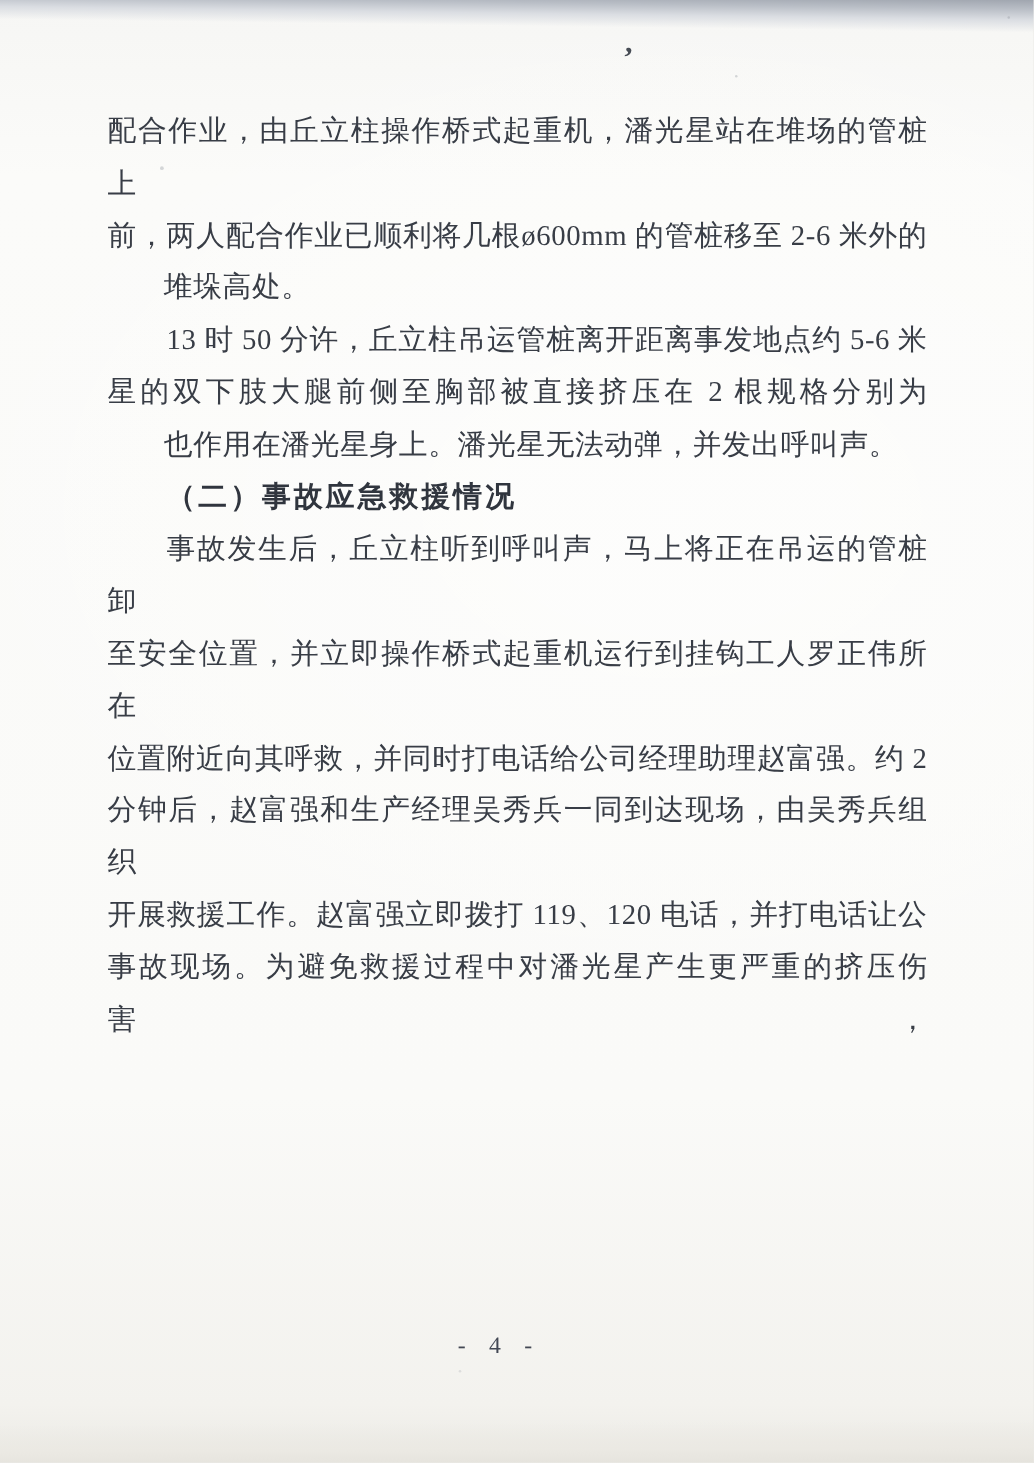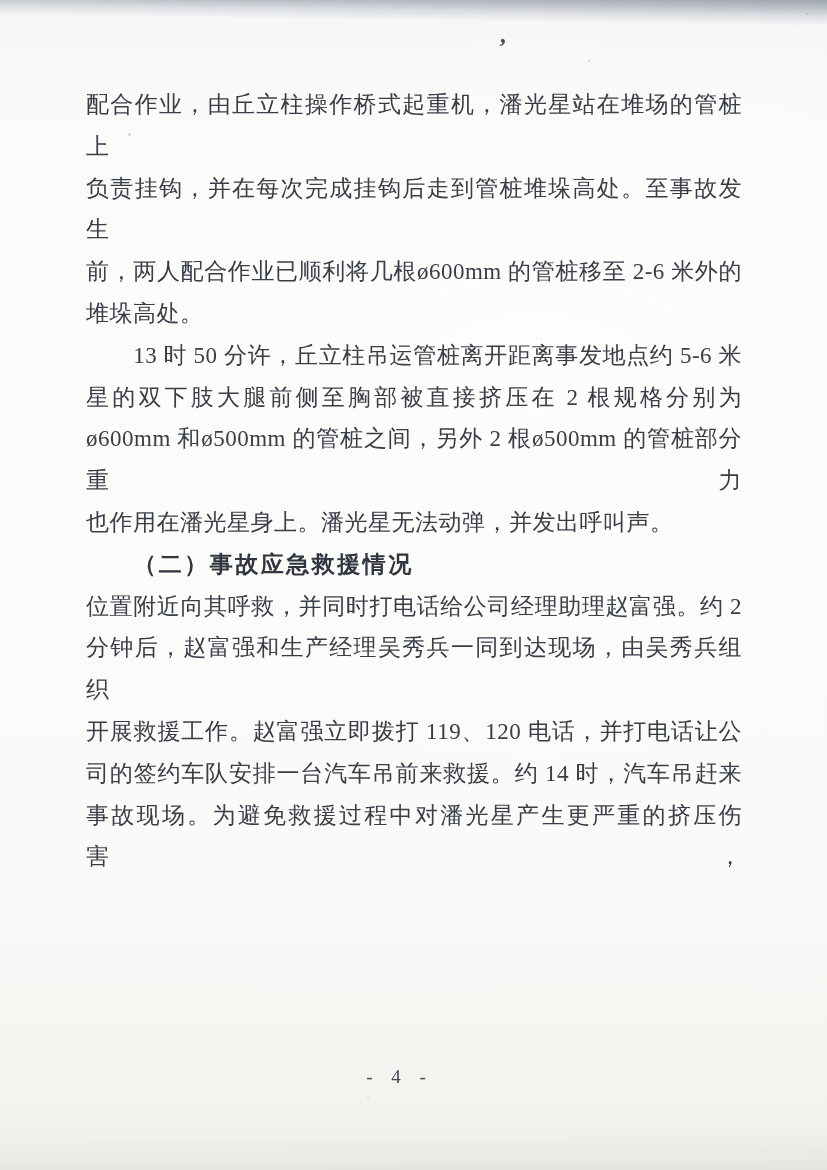--- a/index.html
+++ b/index.html
@@ -52,20 +52,21 @@
   }
   .line {
     text-align: justify;
     text-align-last: justify;
     white-space: normal;
     font-family: Liberation Serif, serif;
   }
   .pe {            
     text-align: left;
     text-align-last: left;
+    margin-left: 45px;
   }
   .ind {           
     text-indent: 2.05em;
   }
   .head {          
     font-weight: 700;
     text-align: right;
     text-align-last: left;
     letter-spacing: 2.5px;
     color: #30353e;
@@ -110,32 +111,31 @@
   <div class="edge-top"></div>
 
   <span class="artifact">’</span>
   <span class="speck s1"></span>
   <span class="speck s2"></span>
   <span class="speck s3"></span>
   <span class="speck s4"></span>
 
   <main class="textblock">
     <div class="line">配合作业，由丘立柱操作桥式起重机，潘光星站在堆场的管桩上</div>
-    <div class="line">负责挂钩，并在每次完成挂钩后走到管桩堆垛高处。至事故发生</div>
     <div class="line">前，两人配合作业已顺利将几根ø600mm 的管桩移至 2-6 米外的</div>
     <div class="line pe">堆垛高处。</div>
     <div class="line ind">13 时 50 分许，丘立柱吊运管桩离开距离事发地点约 5-6 米</div>
     <div class="line">星的双下肢大腿前侧至胸部被直接挤压在 2 根规格分别为</div>
-    <div class="line">ø600mm 和ø500mm 的管桩之间，另外 2 根ø500mm 的管桩部分重力</div>
     <div class="line pe">也作用在潘光星身上。潘光星无法动弹，并发出呼叫声。</div>
     <div class="line head ind">（二）事故应急救援情况</div>
+    <div class="line ind">事故发生后，丘立柱听到呼叫声，马上将正在吊运的管桩卸</div>
+    <div class="line">至安全位置，并立即操作桥式起重机运行到挂钩工人罗正伟所在</div>
     <div class="line">位置附近向其呼救，并同时打电话给公司经理助理赵富强。约 2</div>
     <div class="line">分钟后，赵富强和生产经理吴秀兵一同到达现场，由吴秀兵组织</div>
     <div class="line">开展救援工作。赵富强立即拨打 119、120 电话，并打电话让公</div>
-    <div class="line">司的签约车队安排一台汽车吊前来救援。约 14 时，汽车吊赶来</div>
     <div class="line">事故现场。为避免救援过程中对潘光星产生更严重的挤压伤害，</div>
 
   </main>
 
   <div class="pageno">- 4 -</div>
 
   <div class="edge-bottom"></div>
 
 </div>
 

